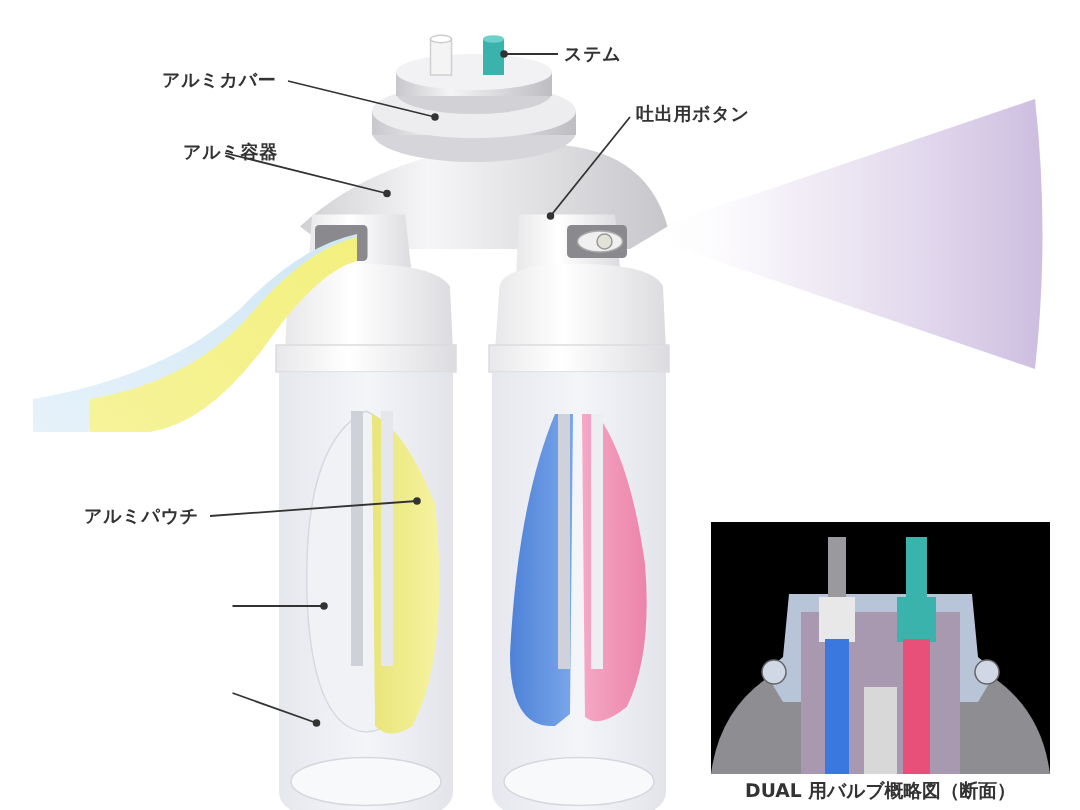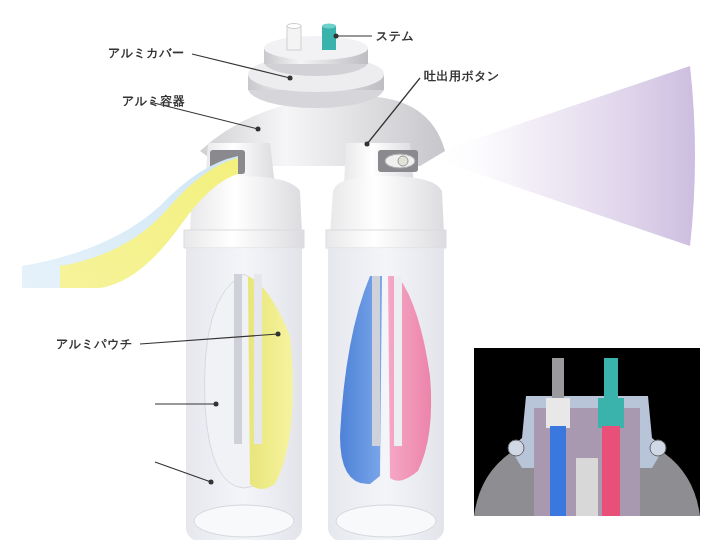--- a/index.html
+++ b/index.html
@@ -142,13 +142,14 @@
       <rect x="60" y="60" width="106" height="108" fill="#a898b0"></rect>
       <rect x="78" y="10" width="12" height="44" fill="#9a9a9e"></rect>
       <rect x="72" y="50" width="24" height="30" fill="#e8e8e8"></rect>
       <rect x="76" y="78" width="16" height="90" fill="#3a78e0"></rect>
       <rect x="130" y="10" width="14" height="44" fill="#3bb3ad"></rect>
       <rect x="124" y="50" width="26" height="30" fill="#3bb3ad"></rect>
       <rect x="128" y="78" width="18" height="90" fill="#e8507a"></rect>
       <rect x="102" y="110" width="22" height="58" fill="#d8d8d8"></rect>
     </svg>
   </div>
+  <div class="caption">DUAL 用バルブ概略図（断面）</div>
 </div>
 
 </body></html>

